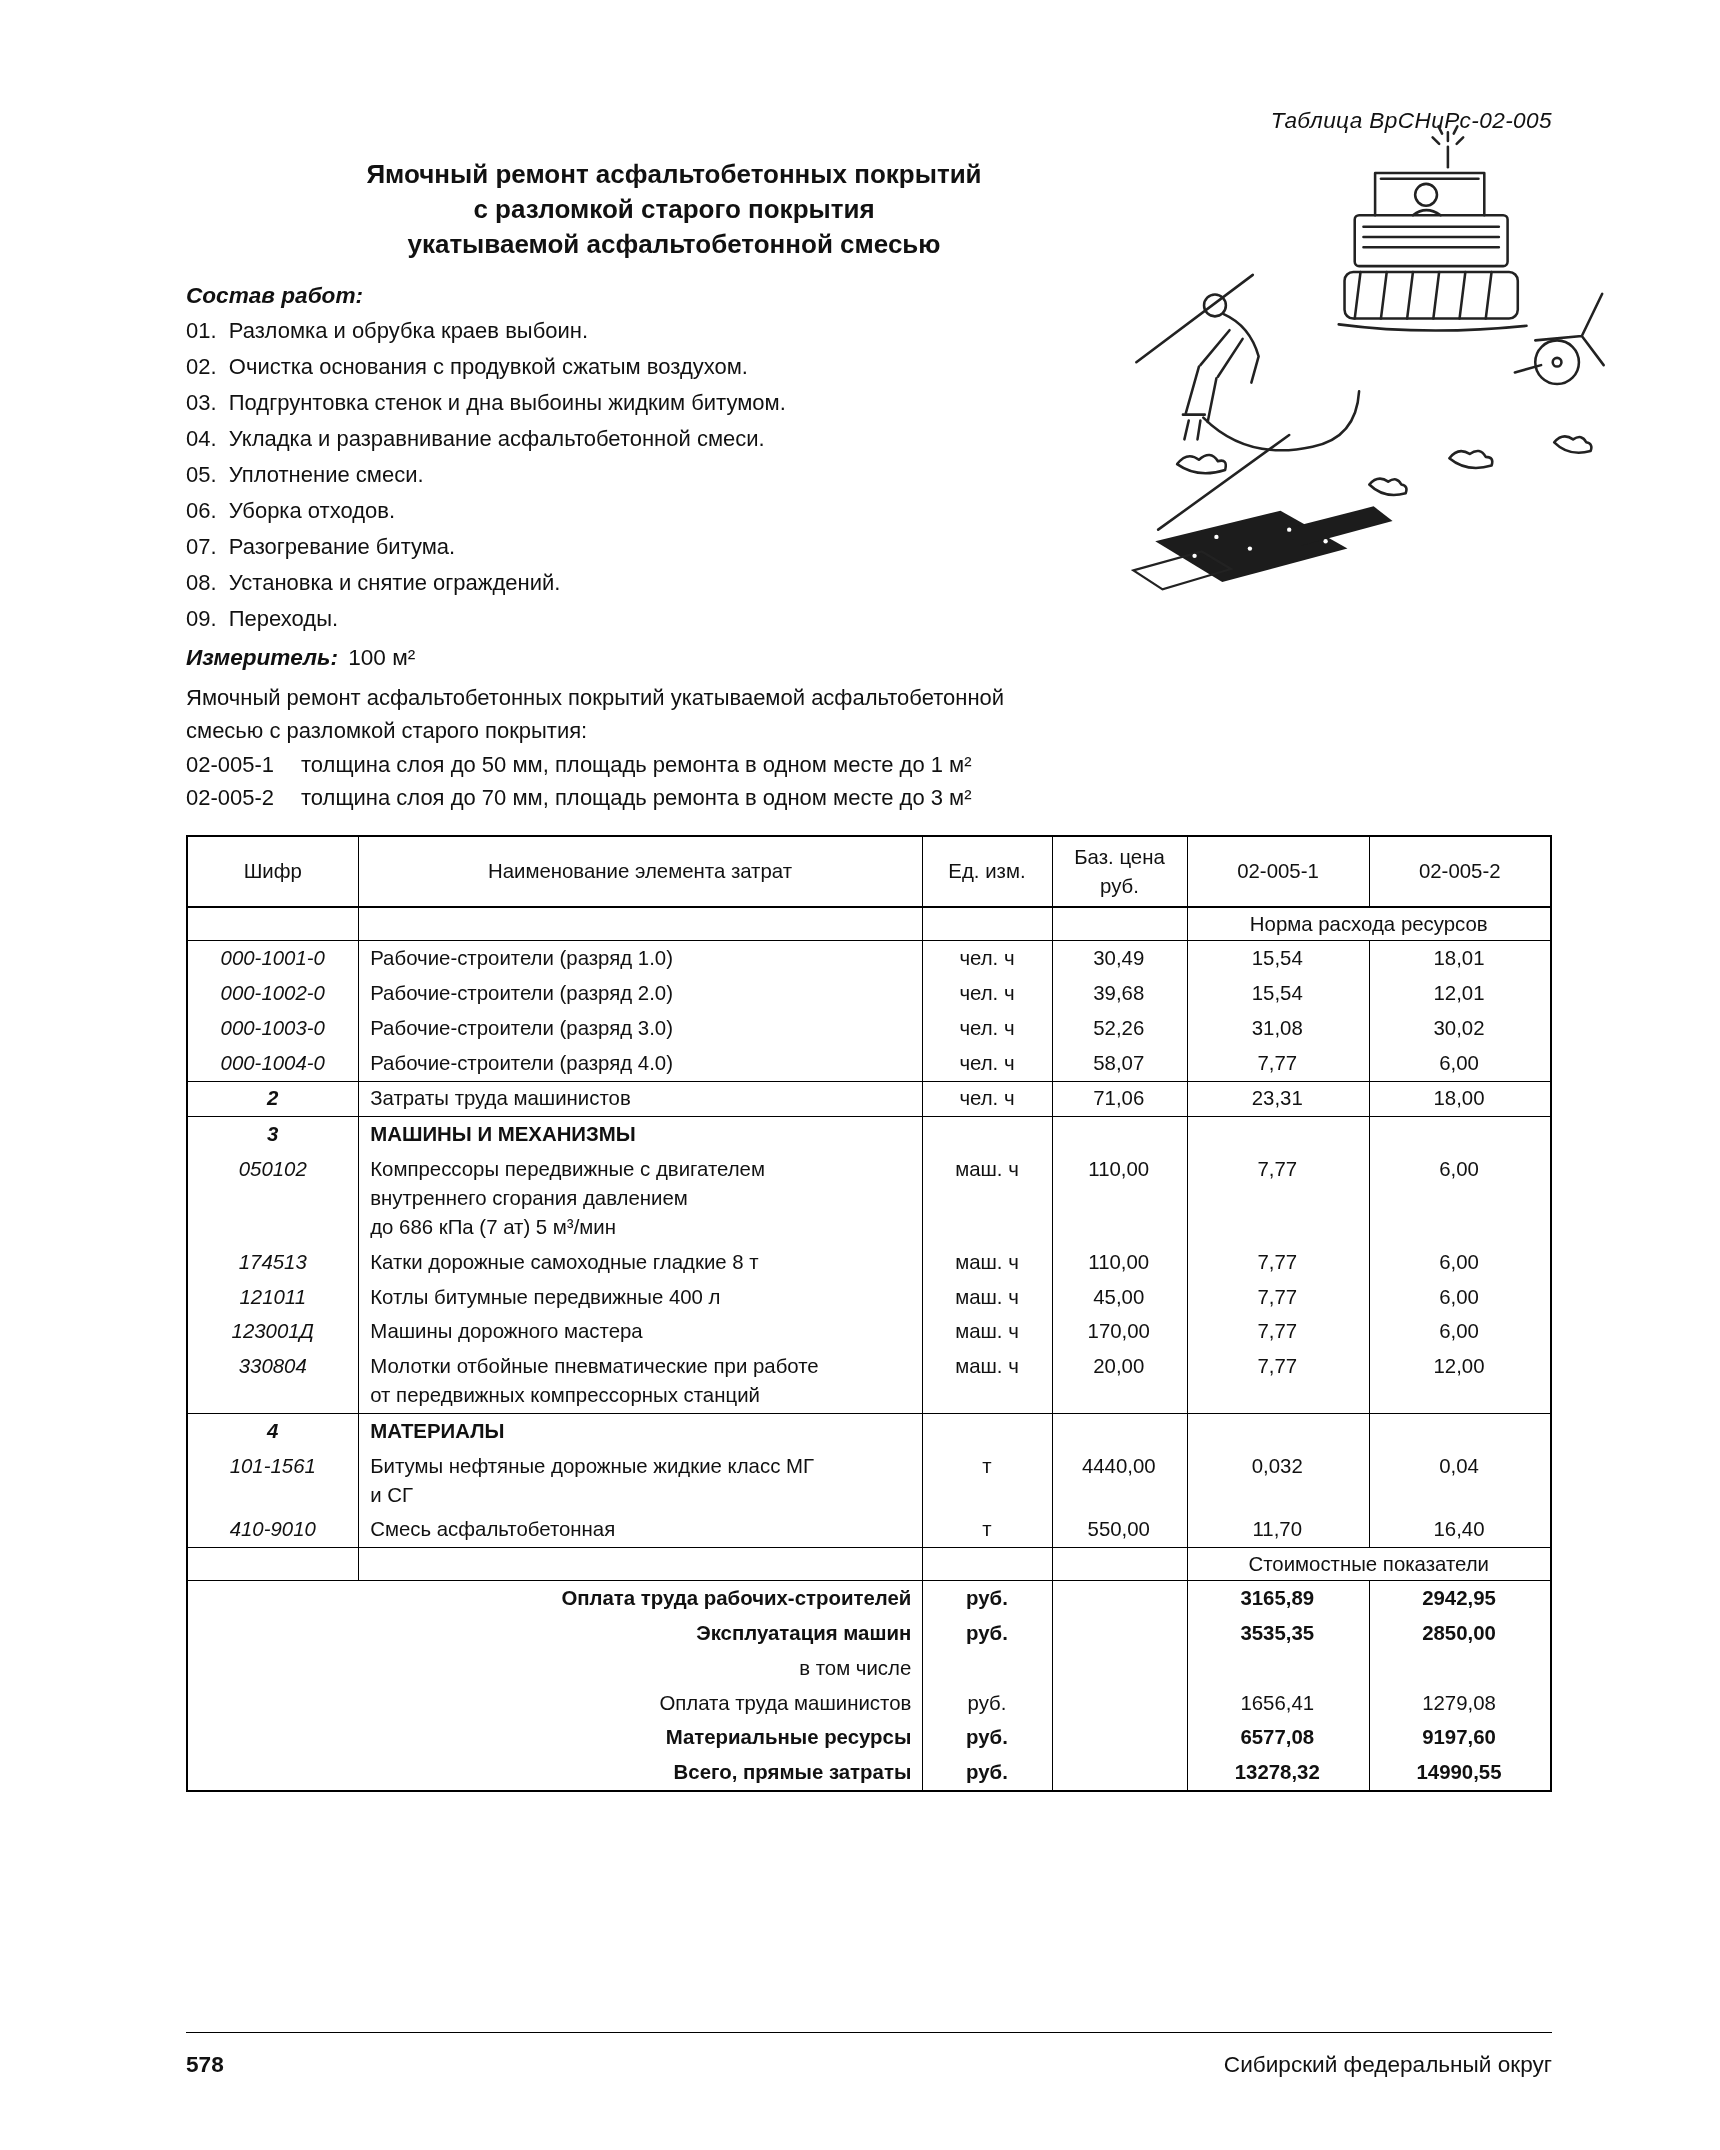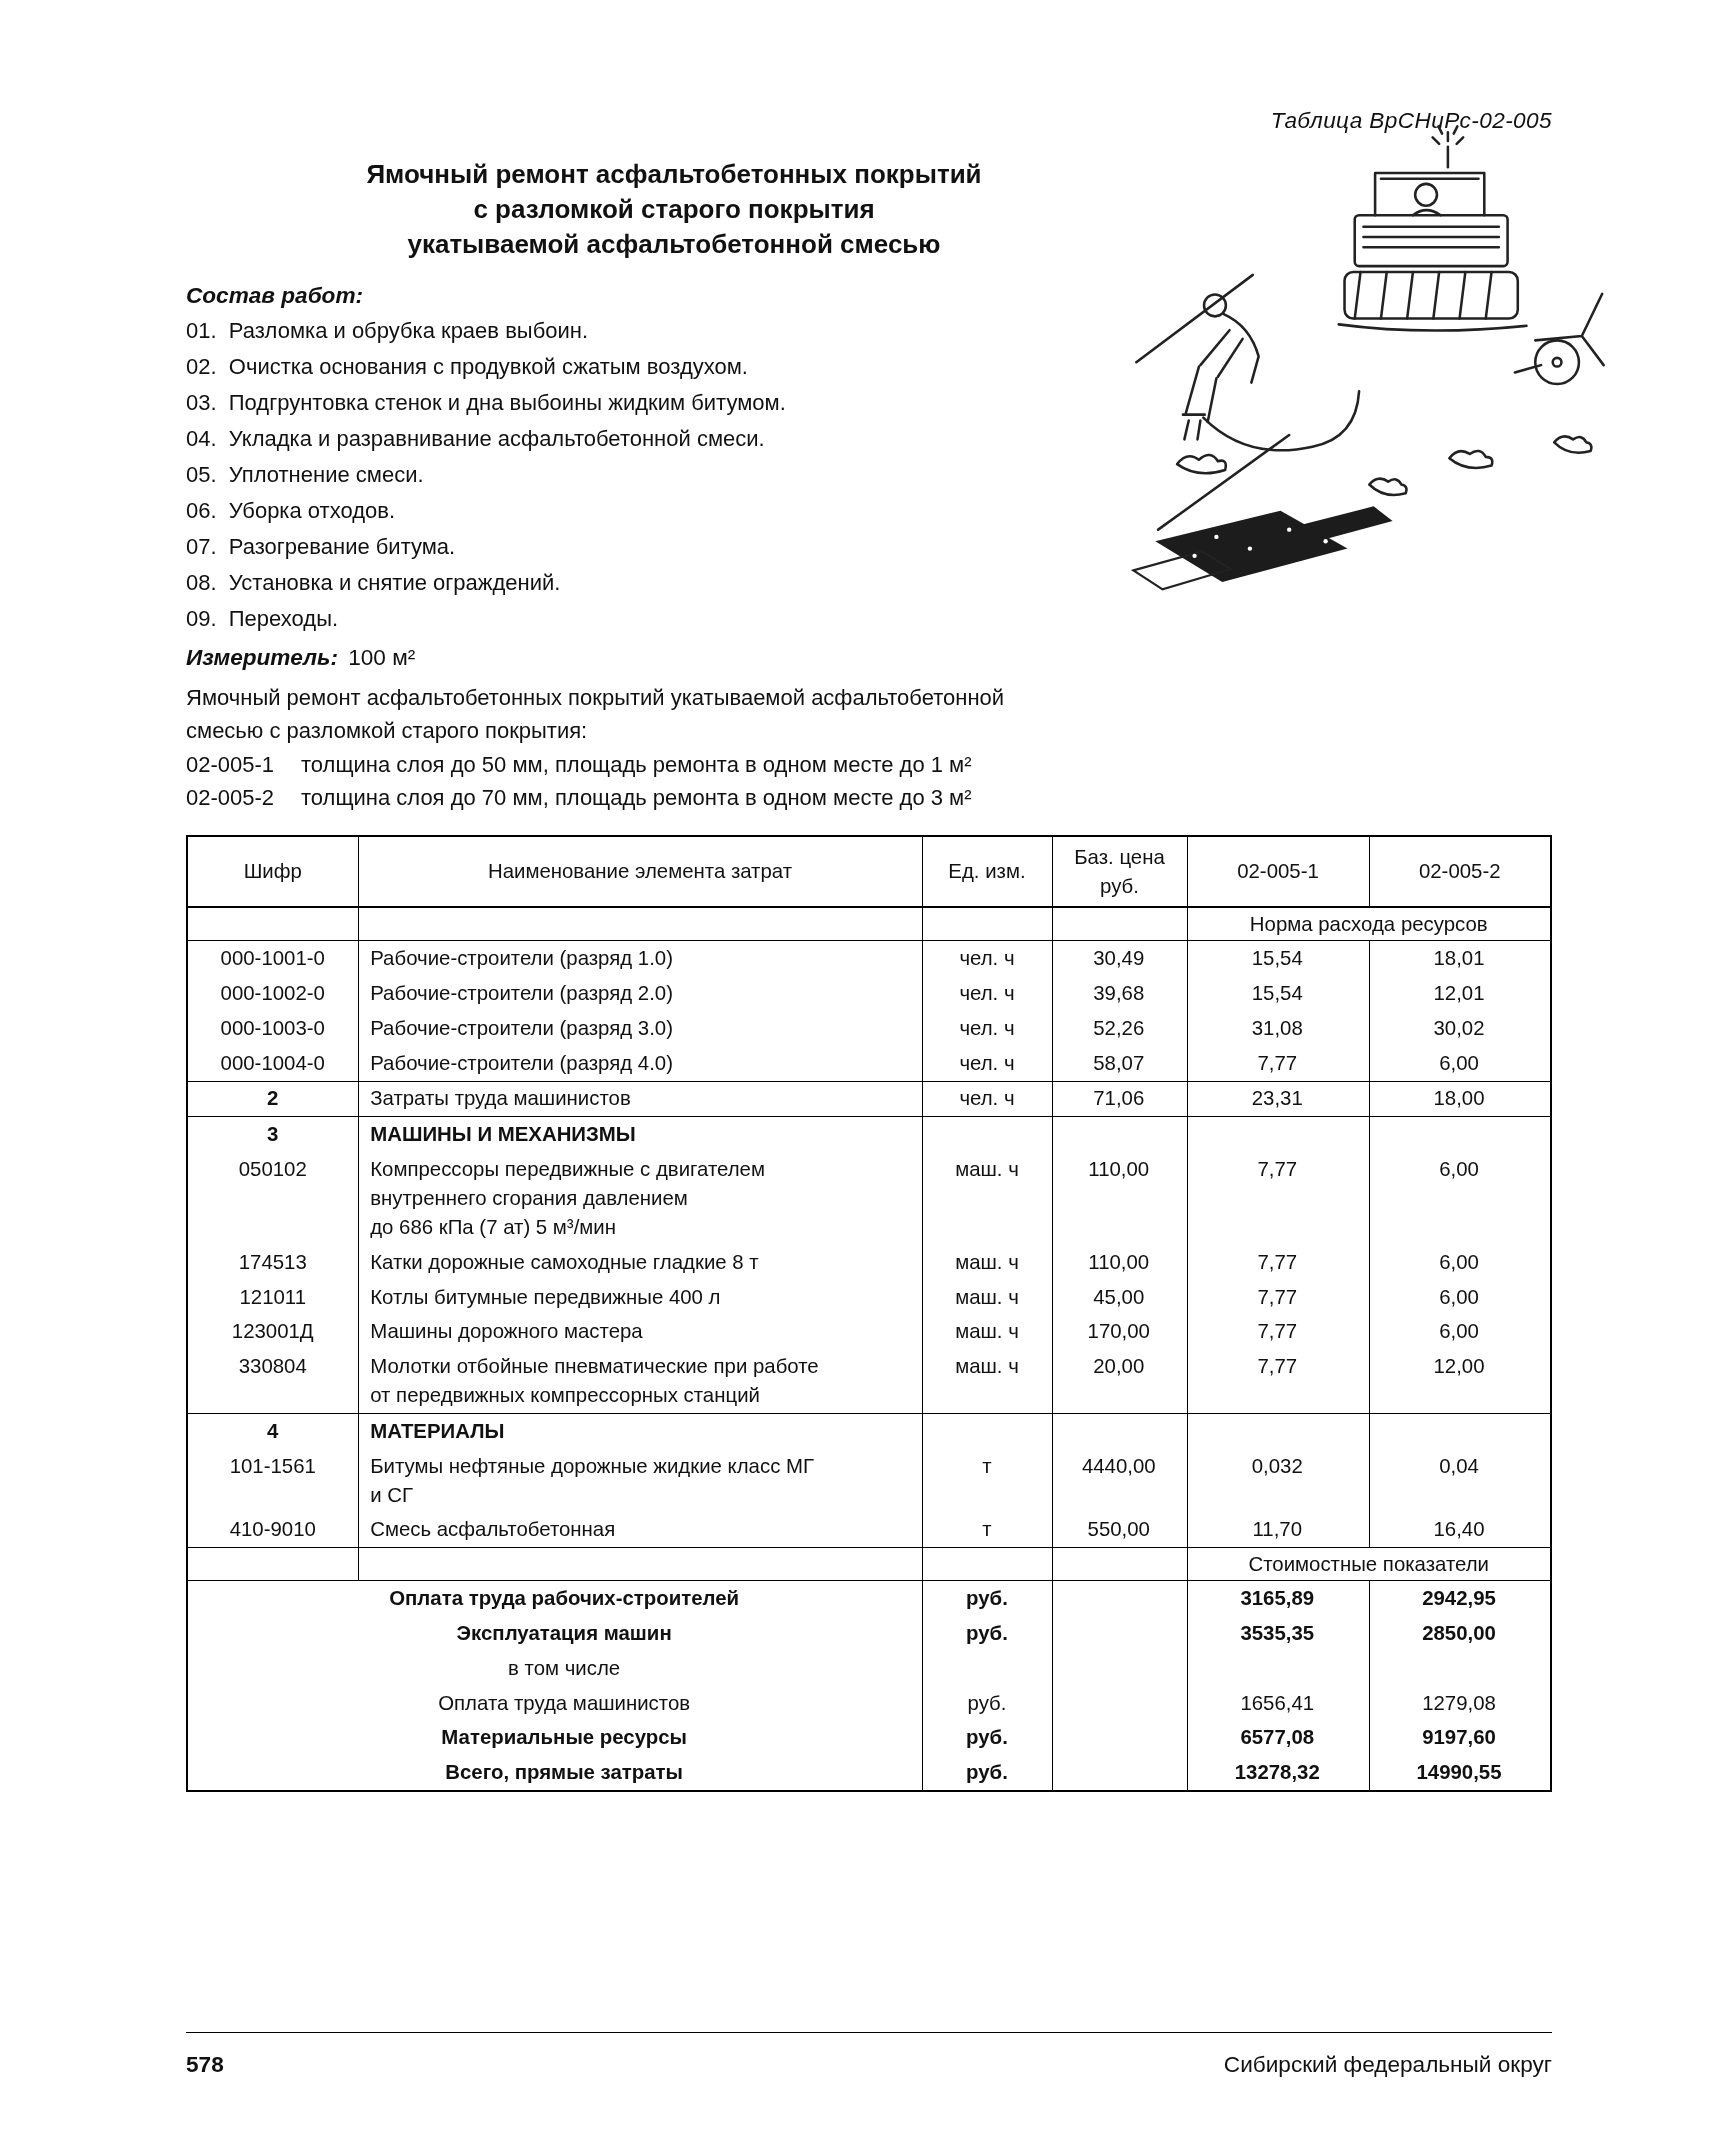--- a/index.html
+++ b/index.html
@@ -24,25 +24,25 @@
   .variant-line { display:flex; line-height:33px; }
   .variant-code { width:115px; flex:0 0 auto; }
   .variant-text { flex:1; }
 
   table.cost-table { margin-top:20.4px; width:1365px; table-layout:fixed; border-collapse:collapse; border:2.2px solid #000; font-size:20.4px; }
   .cost-table th, .cost-table td { border-left:1.5px solid #000; border-right:1.5px solid #000; vertical-align:top; line-height:29px; }
   .cost-table thead th { font-weight:normal; text-align:center; vertical-align:middle; padding:5.8px 5.8px; white-space:pre-line; border-bottom:2.2px solid #000; height:70px; }
   .cost-table td { padding:2.9px 10.2px; height:34px; }
   tr.subhead td { border-top:1.5px solid #000; border-bottom:1.5px solid #000; height:32px; text-align:center; padding:1.5px 5.8px; }
   tr.sep td { border-top:1.5px solid #000; }
-  td.code { text-align:center; }
+  td.code { text-align:center;font-style:italic; }
   td.name { text-align:left; white-space:pre-line; padding-left:11.7px; }
   td.unit { text-align:center; }
   td.num { text-align:center; padding-right:11.7px; }
-  td.cname { text-align:center; padding-left:29px; }
+  td.cname { text-align:right; padding-left:29px; }
   .b { font-weight:bold; }
 
   .illustration { position:absolute; left:1107px; top:122px; width:510px; height:495px; }
 
   .footer { position:absolute; left:186px; top:2032px; width:1366px; border-top:1.5px solid #000; padding-top:19px; display:flex; justify-content:space-between; font-size:22.6px; }
   .footer-page { font-weight:bold; }
 </style>
 </head>
 <body>
 

